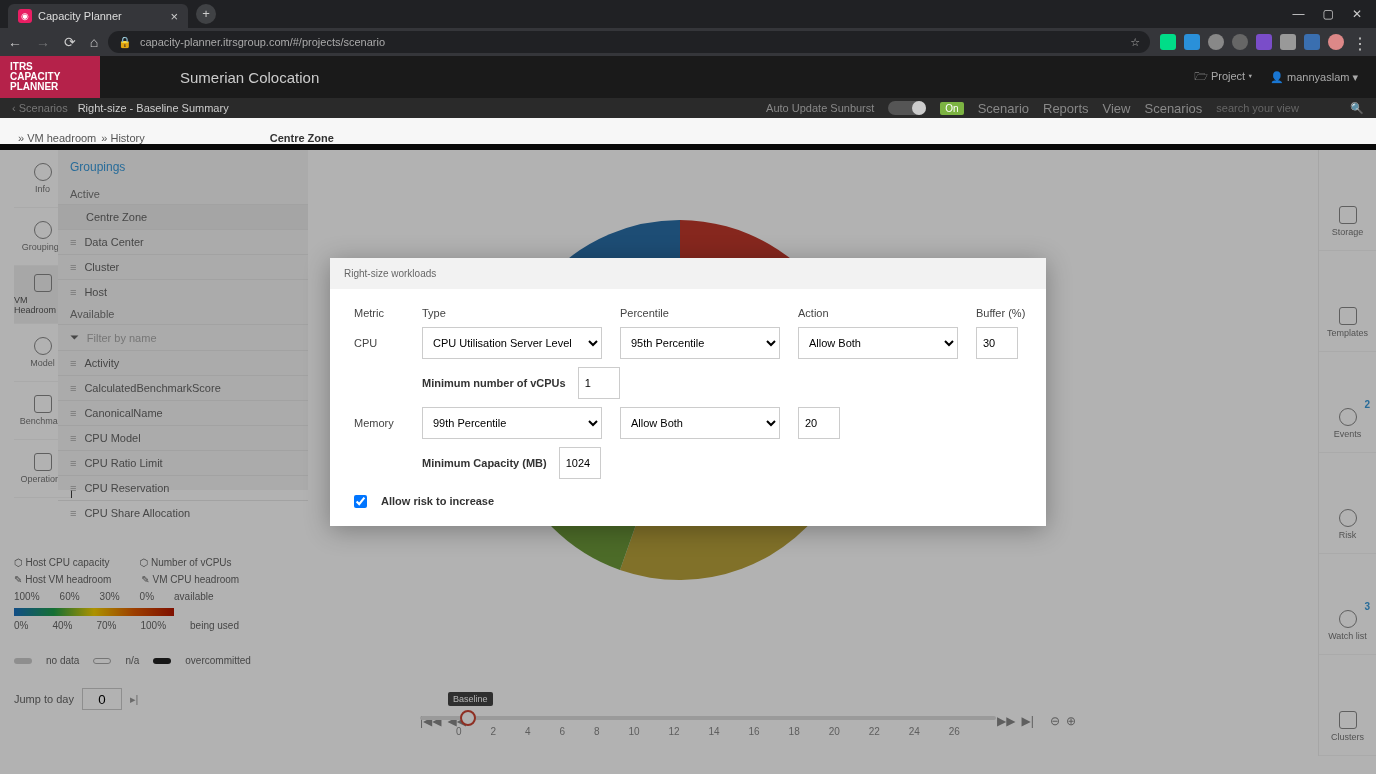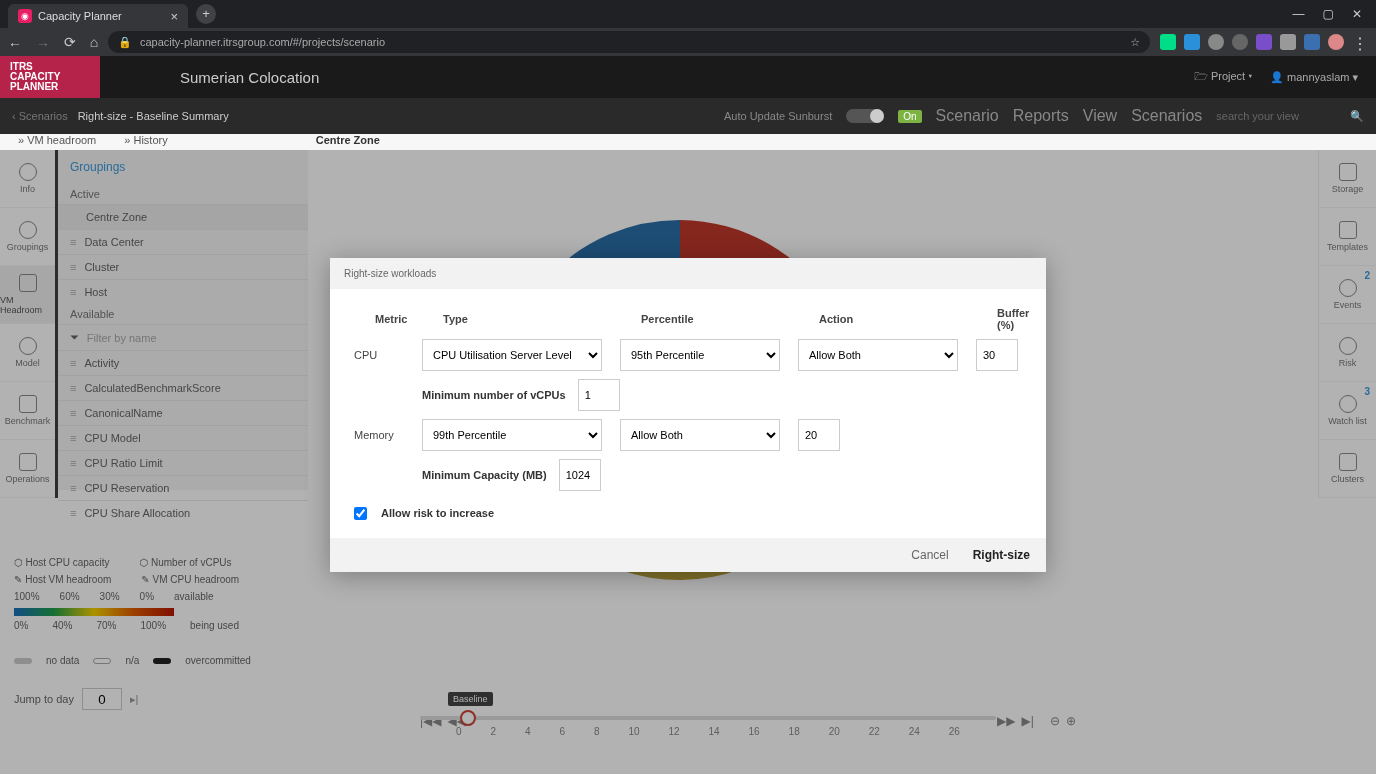--- a/index.html
+++ b/index.html
@@ -20,49 +20,49 @@
 .ext-icons span { width:16px; height:16px; border-radius:3px; display:inline-block;}
 
 
 .app-header { background:#1a1a1a; height:42px; display:flex; align-items:center; }
 .logo { background:#b5224a; color:#fff; width:100px; height:42px; padding:6px 10px; font-size:10px; font-weight:bold; line-height:1;}
 .logo span{ display:block;}
 .app-title { color:#ccc; margin-left:80px; font-size:15px; font-weight:300;}
 .header-right { margin-left:auto; display:flex; gap:18px; padding-right:18px; color:#aaa; font-size:11px; align-items:center;}
 
 
-.toolbar { background:#2a2a2a; height:36px; display:flex; align-items:center; padding:0 12px; color:#888; font-size:11px;}
+.toolbar { background:#2a2a2a; height:20px; display:flex; align-items:center; padding:0 12px; color:#888; font-size:11px;}
 .toolbar .back { color:#777;}
 .toolbar .crumb { margin-left:10px;}
 .toolbar .highlight { color:#ccc;}
 .toolbar-right { margin-left:auto; display:flex; align-items:center; gap:14px;}
 .switch { width:38px; height:14px; background:#555; border-radius:7px; position:relative;}
 .switch::after{ content:""; width:14px; height:14px; background:#ccc; border-radius:50%; position:absolute; right:0; top:0;}
 .switch-label { background:#7cb342; color:#fff; padding:1px 5px; border-radius:2px; font-size:10px;}
-.toolbar-right a { color:#888; font-size:16px; text-decoration:none;}
+.toolbar-right a { color:#888; font-size:13px; text-decoration:none;}
 .search-view { color:#666; font-size:11px; width:120px;}
 
 
-.subcrumb { background:#f7f7f7; height:26px; display:flex; align-items:flex-start; padding:0 18px; font-size:11px; color:#555; gap:28px;}
+.subcrumb { background:#f7f7f7; height:26px; display:flex; align-items:flex-end; padding:0 18px; font-size:11px; color:#555; gap:5px;}
 .subcrumb .active { color:#333; font-weight:bold;}
 
 
 .main { position:absolute; top:150px; bottom:0; left:0; right:0; background:#fff;}
 .overlay { position:absolute; inset:0; background:rgba(0,0,0,0.30); }
 
 
-.left-rail { position:absolute; left:0; top:0; width:58px; background:#fff; border-right:3px solid #404040;}
+.left-rail { position:absolute; left:14px; top:0; width:58px; background:#fff; border-right:1px solid #404040;}
 .rail-item { height:58px; display:flex; flex-direction:column; align-items:center; justify-content:center; font-size:9px; color:#777; gap:3px; border-bottom:1px solid #f4f4f4;}
 .rail-item.active { background:#f0f0f0; color:#555;}
 .rail-icon { width:18px; height:18px; border:1.5px solid #888; border-radius:3px;}
 .rail-icon.circle { border-radius:50%;}
 
 
 .right-rail { position:absolute; right:0; top:0; width:58px; background:#fff; border-left:1px solid #eee;}
-.right-rail .rail-item { position:relative;}
+.right-rail .rail-item { position:relative;margin-top:43px;}
 .badge-num { position:absolute; top:4px; right:6px; color:#3a9bdc; font-size:10px; font-weight:bold;}
 
 
 .group-panel { position:absolute; left:58px; top:0; width:250px; background:#f5f5f5; height:340px;}
 .gp-title { color:#3a9bdc; font-size:12px; padding:10px 12px;}
 .gp-sub { color:#777; font-size:11px; padding:4px 12px;}
 .gp-row { display:flex; align-items:center; gap:8px; padding:6px 12px; font-size:11px; color:#666; border-top:1px solid #e8e8e8;}
 .gp-row.active { background:#ececec; padding-left:28px;}
 .gp-lines { color:#aaa; font-size:11px;}
 .gp-filter { color:#aaa; font-style:normal;}
@@ -91,21 +91,21 @@
 .timeline-marks { display:flex; justify-content:space-between; padding:0 36px;}
 .timeline-ctrls-left { position:absolute; left:0; top:-2px; color:#888; font-size:12px; display:flex; gap:6px;}
 .timeline-ctrls-right { position:absolute; right:-80px; top:-2px; color:#888; font-size:12px; display:flex; gap:6px;}
 
 
 .modal { position:absolute; left:330px; top:258px; width:716px; background:#fff; box-shadow:0 4px 24px rgba(0,0,0,0.3); z-index:10; font-size:12px;}
 .modal-head { background:#f2f2f2; padding:10px 14px; color:#666; font-size:10px;}
 .modal-body { padding:18px 24px;}
 .modal-subtitle { color:#3a9bdc; font-size:12px; margin-bottom:14px;}
 .form-grid { display:grid; grid-template-columns:50px 180px 160px 160px 60px; gap:8px 18px; align-items:center;}
-.hdr { font-size:11px; color:#444; font-weight:bold;margin-left:21px;}
+.hdr { font-size:11px; color:#444; font-weight:normal;}
 .hdr.right{ text-align:left;}
 select, .numfield { width:100%; height:32px; border:1px solid #ccc; font-size:11px; padding:4px 6px; background:#fff;}
 .numfield { width:42px; text-align:left;}
 .minlabel { font-size:11px; font-weight:bold; color:#333; grid-column:2 / span 1; display:flex; align-items:center; gap:8px; justify-content:flex-start; white-space:nowrap;}
 .minlabel .numfield { margin-left:4px; width:42px;}
 .metric-label { font-size:11px; color:#444;}
 .checkbox-row { margin-top:16px; font-size:11px; font-weight:bold; display:flex; gap:14px; color:#333;}
 .modal-foot { background:#f2f2f2; padding:10px 16px; display:flex; justify-content:flex-end; gap:24px; font-size:12px;}
 .btn-cancel { color:#666;}
 .btn-primary { font-weight:bold; color:#222;}
@@ -421,17 +421,13 @@
         </div>
       <div></div>
         <div></div>
         <div></div>
     </div>
     <div class="checkbox-row">
       <input type="checkbox" checked="" style="">
       <span>Allow risk to increase</span>
     </div>
   </div>
-  <div class="modal-foot">
-    <span class="btn-cancel">Cancel</span>
-    <span class="btn-primary">Right-size</span>
-  </div>
 </div>
 
 </body></html>

